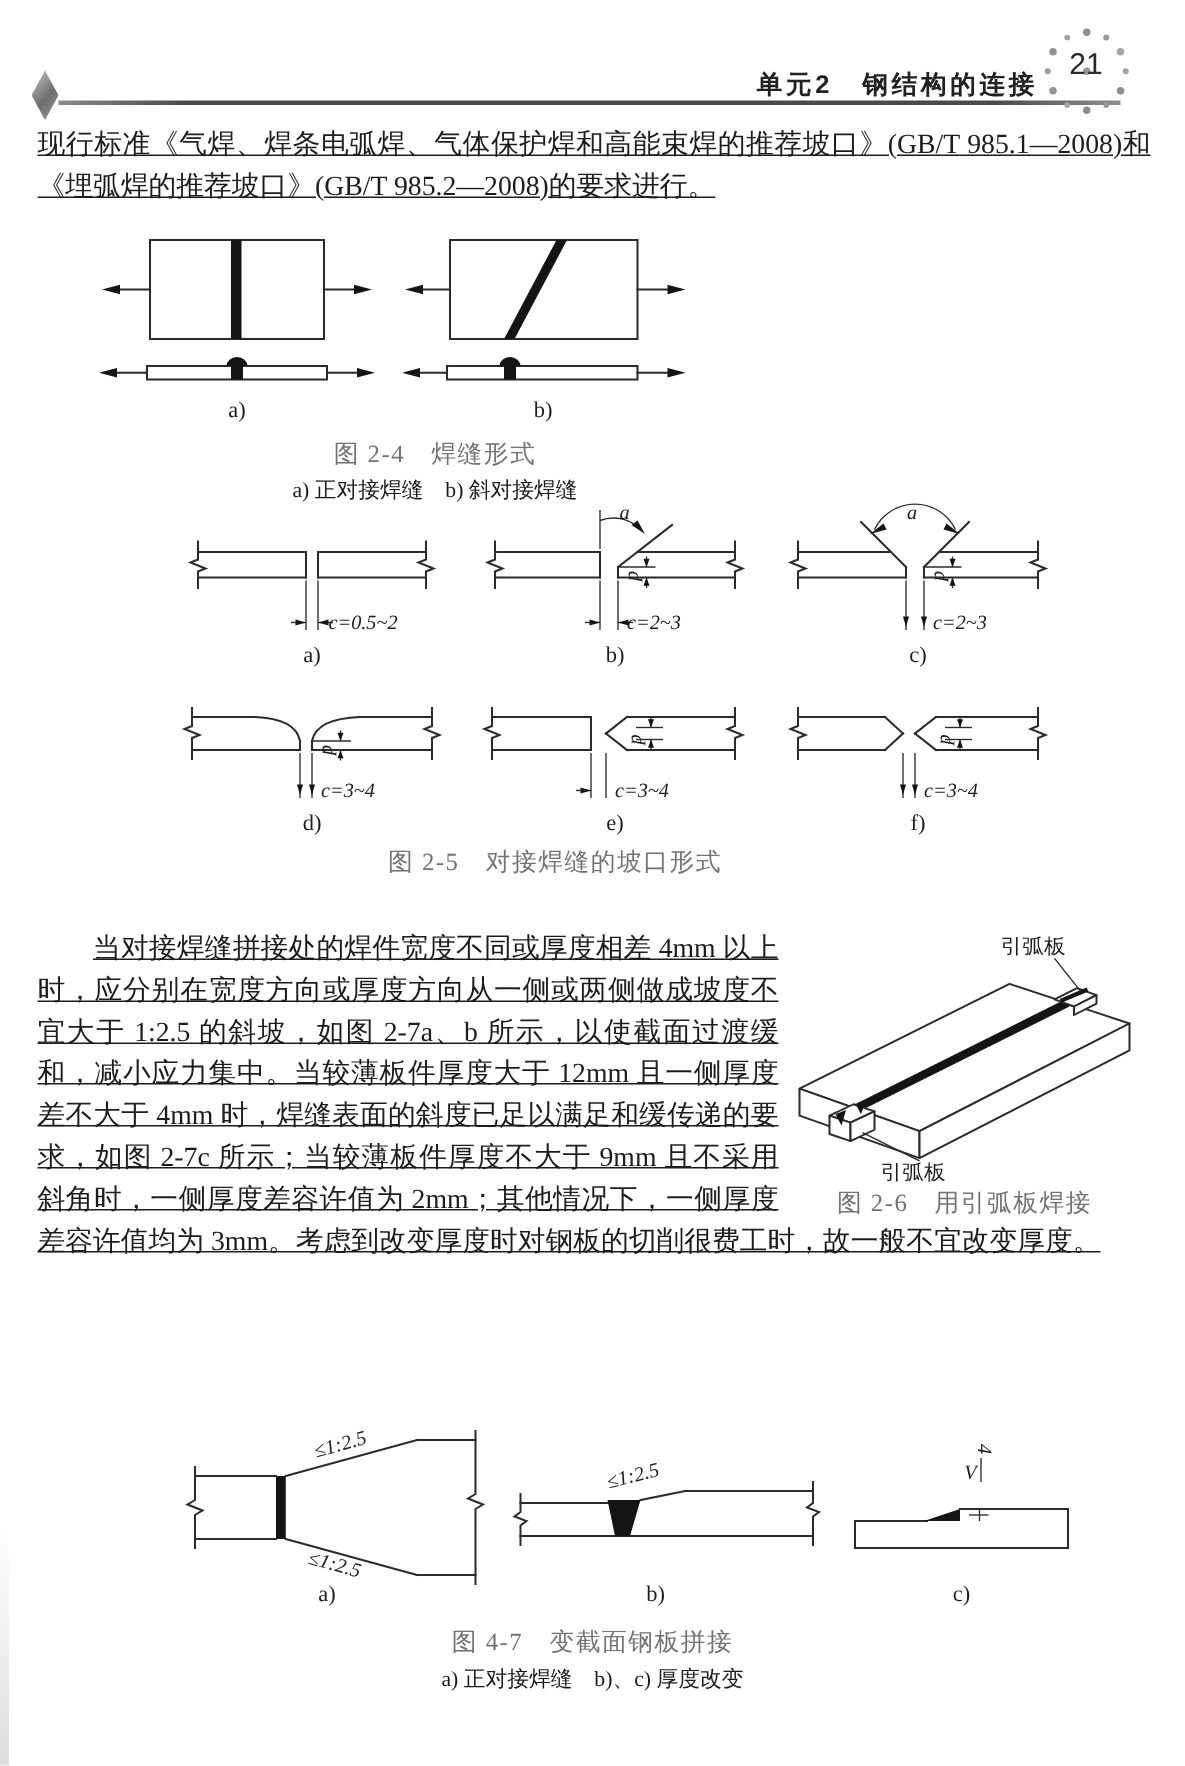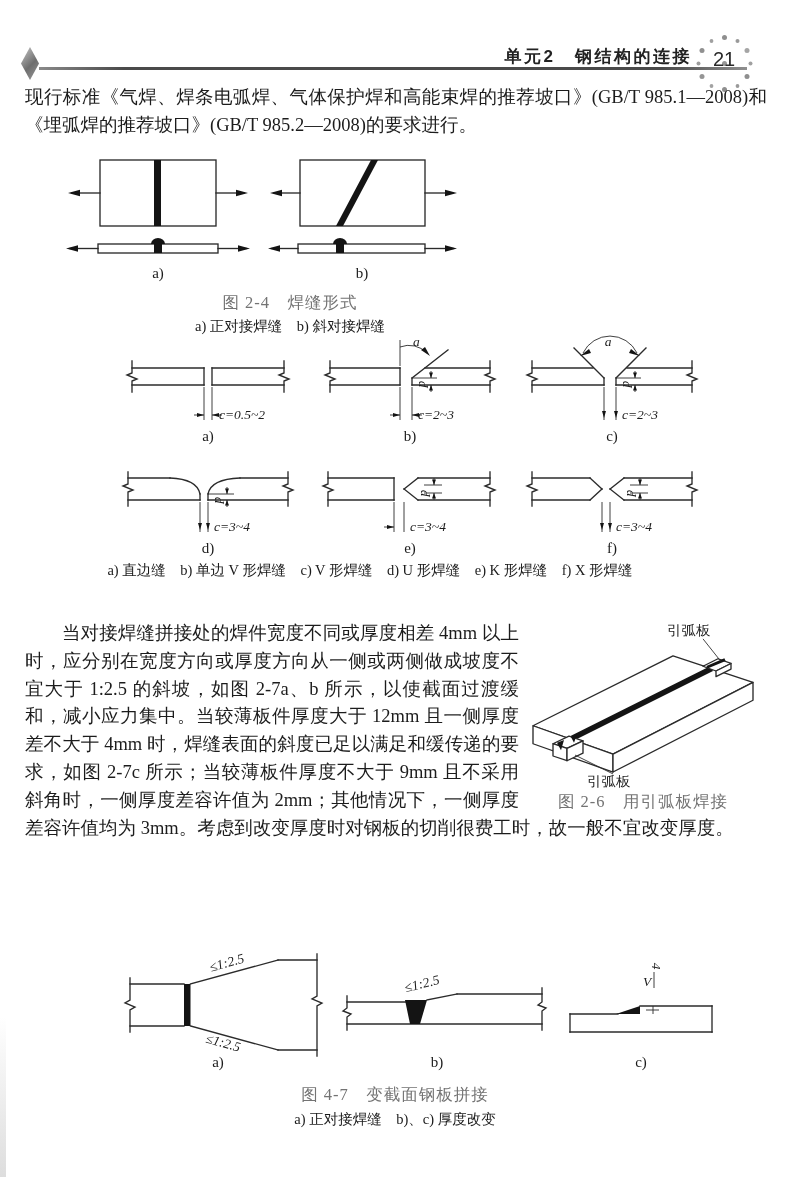--- a/index.html
+++ b/index.html
@@ -10,32 +10,32 @@
   }
   
   .hdr-diamond{position:absolute;left:21px;top:47px;width:18px;height:33px;
     background:linear-gradient(135deg,#c9c9c9 0%,#6e6e6e 55%,#9a9a9a 100%);
     clip-path:polygon(50% 0,100% 50%,50% 100%,0 50%);}
   .hdr-line{position:absolute;left:39px;top:67px;width:708px;height:2.6px;
     background:linear-gradient(90deg,#8a8a8a,#4a4a4a 12%,#4a4a4a 88%,#8f8f8f);}
   .hdr-title{position:absolute;left:430px;top:45px;width:262px;text-align:right;
     font-family:"Liberation Sans","DejaVu Sans",sans-serif;
     font-weight:bold;font-size:17px;letter-spacing:2.5px;color:#222;}
-  .hdr-page{position:absolute;left:696px;top:36px;width:56px;height:54px;}
+  .hdr-page{position:absolute;left:696px;top:20px;width:56px;height:54px;}
   .hdr-page .num{position:absolute;left:0;top:12px;width:56px;text-align:center;
     font-family:"Liberation Sans","DejaVu Sans",sans-serif;font-size:20px;color:#2a2a2a;}
   .hdr-dots{position:absolute;left:26px;top:25px;width:5px;height:5px;border-radius:50%;
     background:#979797;
     box-shadow:26px 0 0 -0.5px #a0a0a0, 22.5px 13px 0 0 #8f8f8f, 13px 22.5px 0 -0.6px #9a9a9a,
       0 26px 0 0 #8f8f8f, -13px 22.5px 0 -0.6px #a3a3a3, -22.5px 13px 0 0 #959595,
       -26px 0 0 -0.5px #9d9d9d, -22.5px -13px 0 0 #909090, -13px -22.5px 0 -0.6px #a0a0a0,
       0 -26px 0 0 #8f8f8f, 13px -22.5px 0 -0.5px #999999, 22.5px -13px 0 0 #a5a5a5;}
   
   .para{font-size:18.5px;line-height:27.8px;text-align:justify;margin:0;
-    text-justify:inter-ideograph;}
+    text-justify:inter-ideograph;text-decoration:underline;}
   .indent{text-indent:2em;}
   #p1{position:absolute;left:25px;top:84px;width:742px;}
   #flow{position:absolute;left:25px;top:620px;width:742px;}
   
   .fig-cap{text-align:center;font-size:16.5px;color:#737373;letter-spacing:1px;}
   .fig-sub{text-align:center;font-size:14.5px;color:#1a1a1a;}
   #fig24{position:absolute;left:60px;top:156px;width:460px;}
   #fig24 .row{display:flex;align-items:flex-start;}
   #fig24 .fig-cap{margin-top:8px;}
   #fig24 .fig-sub{margin-top:3px;font-family:Liberation Serif, serif;}
@@ -270,21 +270,21 @@
       <text class="math" x="117" y="43" transform="rotate(-90 117,43)" text-anchor="middle">p</text>
       <line class="thin" x1="86" y1="52" x2="86" y2="82"></line>
         <line class="thin" x1="94" y1="52" x2="94" y2="82"></line>
       <polygon class="solid" points="86,80 84,73 88,73"></polygon>
         <polygon class="solid" points="94,80 92,73 96,73"></polygon>
       <text class="math" x="100" y="81">c=3~4</text>
       <text class="lbl" x="96" y="103" text-anchor="middle">f)</text>
     </svg>
   </div>
   <figcaption>
-    <div class="fig-sub">a) 直边缝　b) 单边 V 形焊缝　c) V 形焊缝　d) U 形焊缝　e) K 形焊缝　f) X 形焊缝</div>
+    <div class="fig-cap">图 2-5　对接焊缝的坡口形式</div>
   </figcaption>
 </figure>
 
 <div id="flow">
   <figure id="fig26" style="margin:0">
     <svg width="240" height="170" viewBox="0 0 240 180" preserveAspectRatio="none">
       <polygon class="face" points="6,112 146,38 226,66 86,142"></polygon>
       <polygon class="face" points="6,112 86,142 86,161 6,131"></polygon>
       <polygon class="face" points="86,142 226,66 226,85 86,161"></polygon>
       <polygon class="solid" points="43,123 183,49 186,54 46,128"></polygon>

